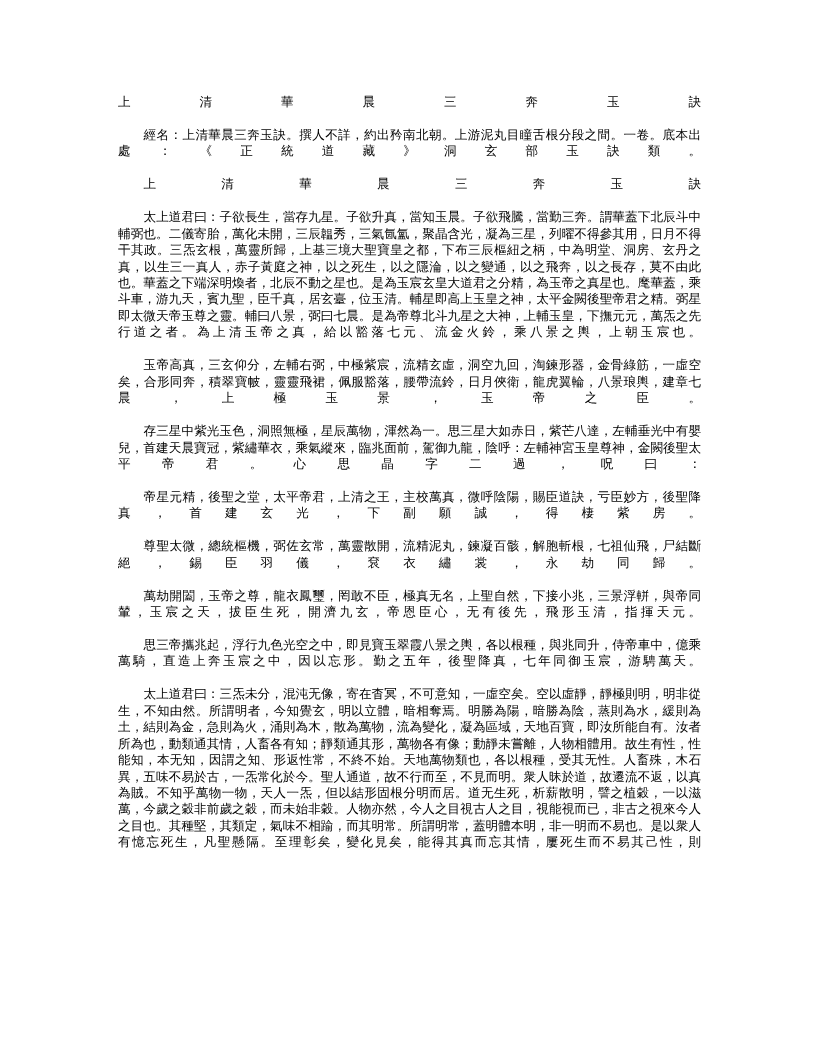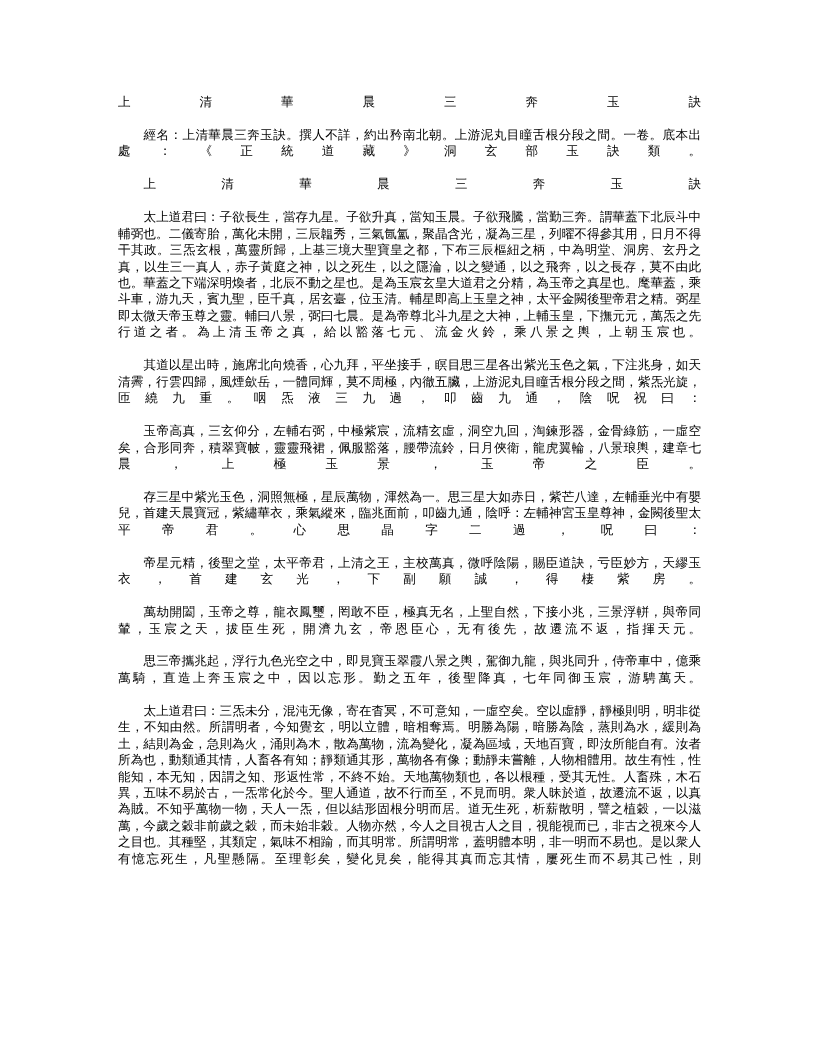--- a/index.html
+++ b/index.html
@@ -58,33 +58,33 @@
   <div class="content">
 
     <p class="para noindent">上清華晨三奔玉訣</p>
 
     <p class="para indent">經名：上清華晨三奔玉訣。撰人不詳，約出矜南北朝。上游泥丸目瞳舌根分段之間。一卷。底本出處：《正統道藏》洞玄部玉訣類。</p>
 
     <p class="para indent">上清華晨三奔玉訣</p>
 
     <p class="para indent">太上道君曰：子欲長生，當存九星。子欲升真，當知玉晨。子欲飛騰，當勤三奔。謂華蓋下北辰斗中輔弼也。二儀寄胎，萬化未開，三辰韞秀，三氣氤氳，聚晶含光，凝為三星，列曜不得參其用，日月不得干其政。三炁玄根，萬靈所歸，上基三境大聖寶皇之都，下布三辰樞紐之柄，中為明堂、洞房、玄丹之真，以生三一真人，赤子黃庭之神，以之死生，以之隱淪，以之變通，以之飛奔，以之長存，莫不由此也。華蓋之下端深明煥者，北辰不動之星也。是為玉宸玄皇大道君之分精，為玉帝之真星也。麾華蓋，乘斗車，游九天，賓九聖，臣千真，居玄臺，位玉清。輔星即高上玉皇之神，太平金闕後聖帝君之精。弼星即太微天帝玉尊之靈。輔曰八景，弼曰七晨。是為帝尊北斗九星之大神，上輔玉皇，下撫元元，萬炁之先行道之者。為上清玉帝之真，給以豁落七元、流金火鈴，乘八景之輿，上朝玉宸也。</p>
 
-    <p class="para indent">其道以星出時，施席北向燒香，心九拜，平坐接手，瞑目思三星各出紫光玉色之氣，下注兆身，如天清霽，行雲四歸，風煙歛岳，一體同輝，莫不周極，內徹五臟，上游泥丸目瞳舌根分段之間，紫炁光旋，匝繞九重。咽炁液三九過，叩齒九通，陰呪祝曰：</p>
 
     <p class="para indent">玉帝高真，三玄仰分，左輔右弼，中極紫宸，流精玄虛，洞空九回，淘鍊形器，金骨綠筋，一虛空矣，合形同奔，積翠寶帔，靈靈飛裙，佩服豁落，腰帶流鈴，日月俠衛，龍虎翼輪，八景琅輿，建章七晨，上極玉景，玉帝之臣。</p>
 
-    <p class="para indent">存三星中紫光玉色，洞照無極，星辰萬物，渾然為一。思三星大如赤日，紫芒八達，左輔垂光中有嬰兒，首建天晨寶冠，紫繡華衣，乘氣縱來，臨兆面前，叩齒九通，陰呼：左輔神宮玉皇尊神，金闕後聖太平帝君。心思晶字二過，呪曰：</p>
+    <p class="para indent">存三星中紫光玉色，洞照無極，星辰萬物，渾然為一。思三星大如赤日，紫芒八達，左輔垂光中有嬰兒，首建天晨寶冠，紫繡華衣，乘氣縱來，臨兆面前，駕御九龍，陰呼：左輔神宮玉皇尊神，金闕後聖太平帝君。心思晶字二過，呪曰：</p>
 
-    <p class="para indent">帝星元精，後聖之堂，太平帝君，上清之王，主校萬真，微呼陰陽，賜臣道訣，亏臣妙方，天繆玉衣，首建玄光，下副願誠，得棲紫房。</p>
+    <p class="para indent">帝星元精，後聖之堂，太平帝君，上清之王，主校萬真，微呼陰陽，賜臣道訣，亏臣妙方，後聖降真，首建玄光，下副願誠，得棲紫房。</p>
 
 
+    <p class="para indent">尊聖太微，總統樞機，弼佐玄常，萬靈散開，流精泥丸，鍊凝百骸，解胞斬根，七祖仙飛，尸結斷絕，錫臣羽儀，袞衣繡裳，永劫同歸。</p>
 
 
-    <p class="para indent">萬劫開闔，玉帝之尊，龍衣鳳璽，罔敢不臣，極真无名，上聖自然，下接小兆，三景浮軿，與帝同輦，玉宸之天，拔臣生死，開濟九玄，帝恩臣心，无有後先，故遷流不返，指揮天元。</p>
+    <p class="para indent">萬劫開闔，玉帝之尊，龍衣鳳璽，罔敢不臣，極真无名，上聖自然，下接小兆，三景浮軿，與帝同輦，玉宸之天，拔臣生死，開濟九玄，帝恩臣心，无有後先，飛形玉清，指揮天元。</p>
 
-    <p class="para indent">思三帝攜兆起，浮行九色光空之中，即見寶玉翠霞八景之輿，駕御九龍，與兆同升，侍帝車中，億乘萬騎，直造上奔玉宸之中，因以忘形。勤之五年，後聖降真，七年同御玉宸，游騁萬天。</p>
+    <p class="para indent">思三帝攜兆起，浮行九色光空之中，即見寶玉翠霞八景之輿，各以根種，與兆同升，侍帝車中，億乘萬騎，直造上奔玉宸之中，因以忘形。勤之五年，後聖降真，七年同御玉宸，游騁萬天。</p>
 
     <p class="para indent">太上道君曰：三炁未分，混沌无像，寄在杳冥，不可意知，一虛空矣。空以虛靜，靜極則明，明非從生，不知由然。所謂明者，今知覺玄，明以立體，暗相奪焉。明勝為陽，暗勝為陰，蒸則為水，緩則為土，結則為金，急則為火，涌則為木，散為萬物，流為變化，凝為區域，天地百寶，即汝所能自有。汝者所為也，動類通其情，人畜各有知；靜類通其形，萬物各有像；動靜未嘗離，人物相體用。故生有性，性能知，本无知，因謂之知、形返性常，不終不始。天地萬物類也，各以根種，受其无性。人畜殊，木石異，五味不易於古，一炁常化於今。聖人通道，故不行而至，不見而明。衆人昧於道，故遷流不返，以真為賊。不知乎萬物一物，天人一炁，但以結形固根分明而居。道无生死，析薪散明，譬之植穀，一以滋萬，今歲之穀非前歲之穀，而未始非穀。人物亦然，今人之目視古人之目，視能視而已，非古之視來今人之目也。其種堅，其類定，氣味不相踰，而其明常。所謂明常，蓋明體本明，非一明而不易也。是以衆人有憶忘死生，凡聖懸隔。至理彰矣，變化見矣，能得其真而忘其情，屢死生而不易其己性，則</p>
 
     <p class="para indent"></p>
 
   </div>
 </div>
 
 </body></html>

